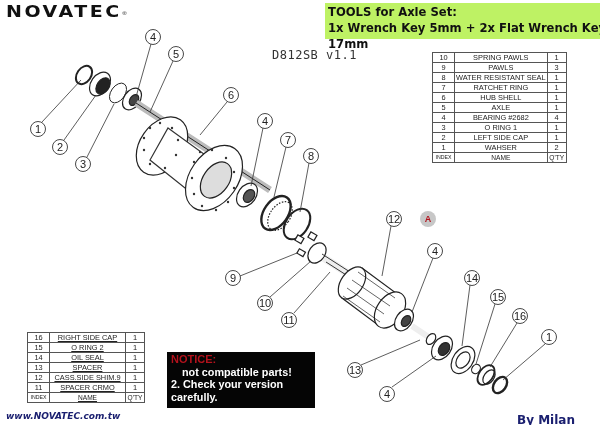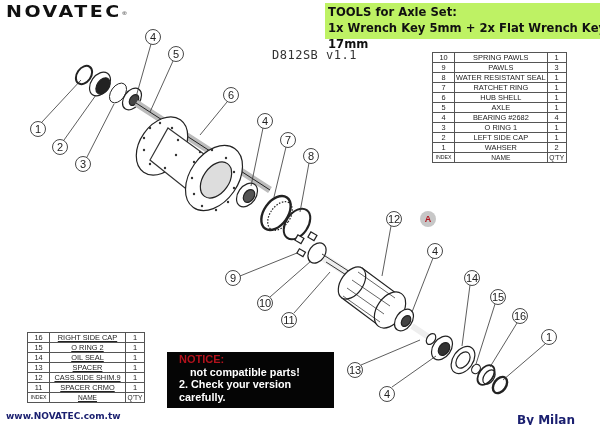--- a/index.html
+++ b/index.html
@@ -12,24 +12,24 @@
   table.parts td { border:1px solid #555; text-align:center; padding:0 1px; height:9px; line-height:9px; white-space:nowrap; }
   table.parts td.idx { width:19px; }
   table.parts td.name { width:86px; }
   table.parts td.qty { width:16px; }
   table.parts tr.hdr td { font-size:6.6px; }
   table.parts tr.hdr td.idx { font-size:5.2px; }
   #t1 { left:432px; top:52px; }
   #t1 td.name { width:83px; }
   #t2 { left:27px; top:332px; }
   #t2 td.name { width:73px;text-decoration:underline; }
-  .notice { position:absolute; left:167px; top:352px; width:167px; height:56px; background:#050505; color:#fff; font-family:"Liberation Sans", sans-serif; font-weight:bold; font-size:10.8px; line-height:12.6px; padding:1px 12px; box-sizing:border-box; }
+  .notice { position:absolute; left:167px; top:352px; width:148px; height:56px; background:#050505; color:#fff; font-family:"Liberation Sans", sans-serif; font-weight:bold; font-size:10.8px; line-height:12.6px; padding:1px 4px; box-sizing:border-box; }
   .notice .title { color:#b3121c; font-size:11px; }
   .notice .ind { padding-left:11px; }
-  .site { position:absolute; left:6px; top:411px; font-family:"DejaVu Sans", sans-serif; font-weight:bold; font-size:9px; color:#1b2070; }
+  .site { position:absolute; left:6px; top:411px; font-family:"DejaVu Sans", sans-serif; font-weight:bold; font-size:9px; color:#1b2070;font-style:italic; }
   .byline { position:absolute; left:517px; top:413px; font-family:"DejaVu Sans", sans-serif; font-weight:bold; font-size:12px; color:#1b2070; }
   svg.diagram { position:absolute; left:0; top:0; }
   .callout circle { fill:#fff; stroke:#333; stroke-width:0.9; }
   .callout text { font-family:"Liberation Sans", sans-serif; font-size:11px; fill:#222; text-anchor:middle; dominant-baseline:central; }
   .markerA { position:absolute; left:420px; top:211px; width:16px; height:16px; border-radius:50%; background:#c7c7c7; color:#b3121c; font-family:"Liberation Sans", sans-serif; font-weight:bold; font-size:9px; text-align:center; line-height:16px; }
 </style>
 </head>
 <body>
 
 <div class="logo"><span>NOVATEC</span><span class="reg">®</span></div>

